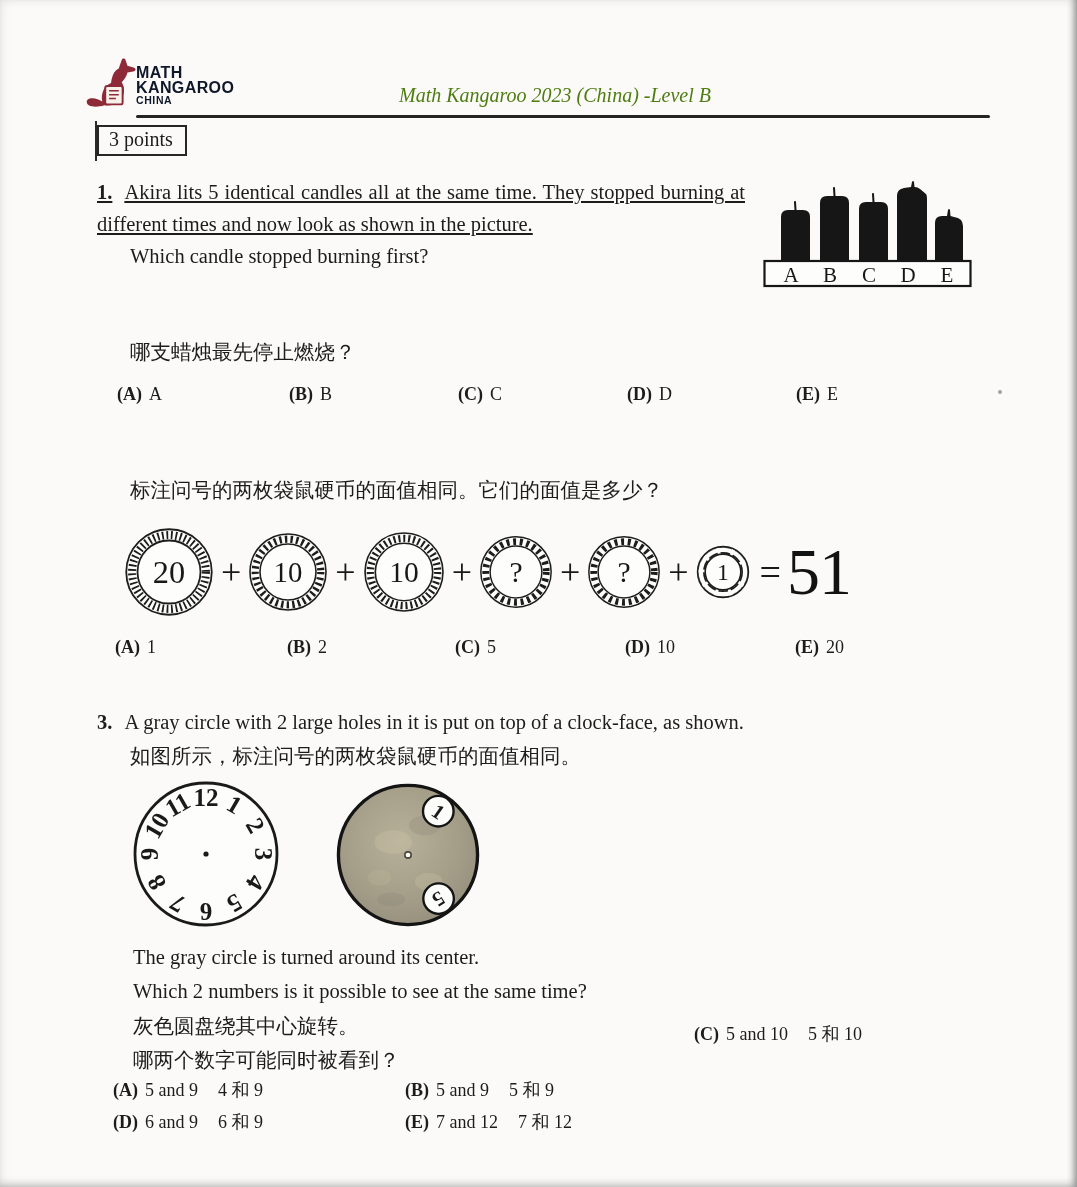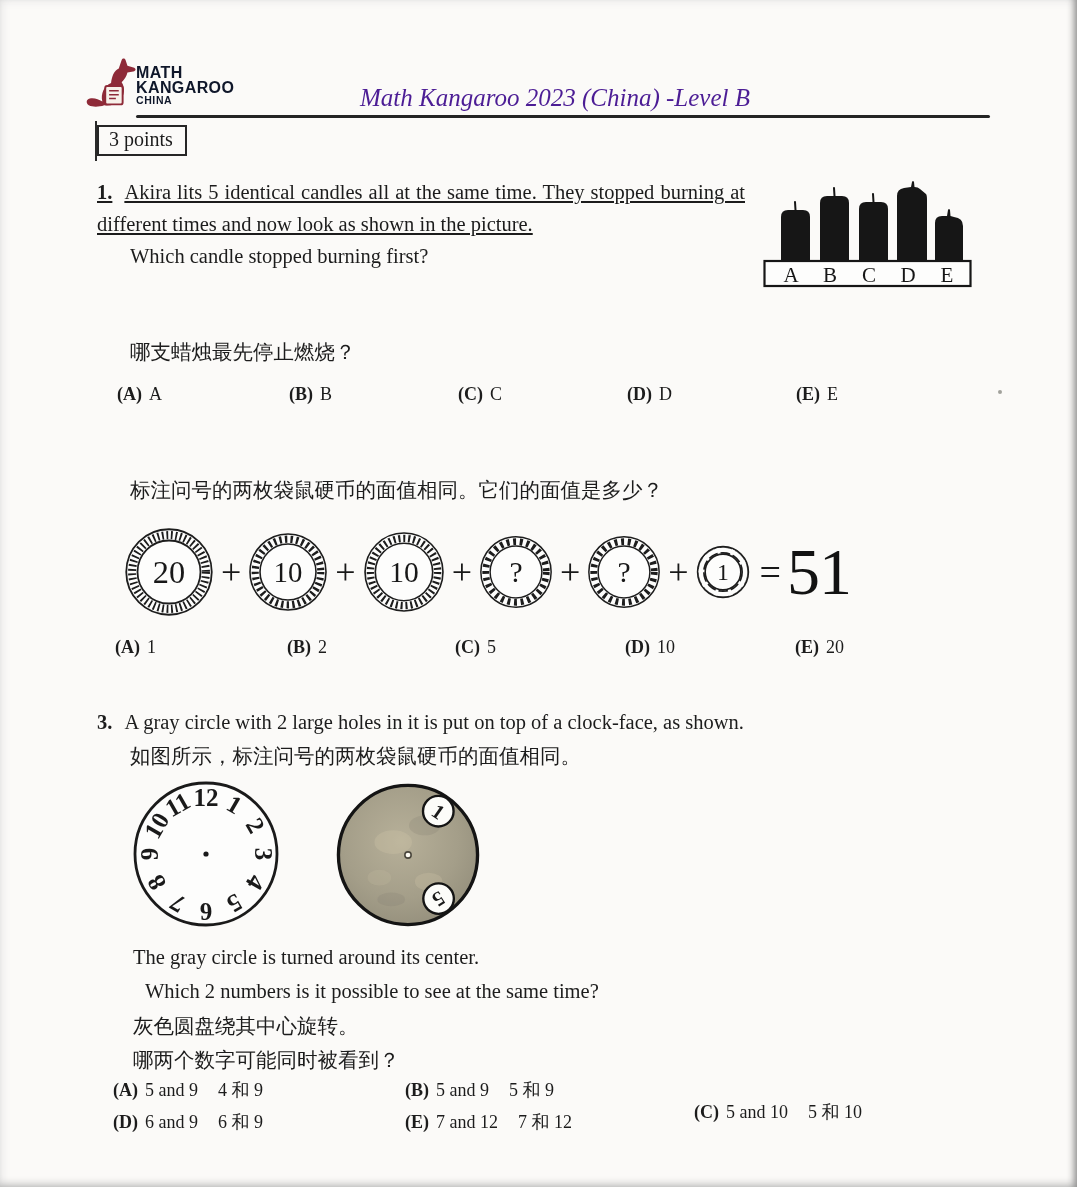--- a/index.html
+++ b/index.html
@@ -19,21 +19,21 @@
   }
 
   
   .logo { position:absolute; left:84px; top:57px; display:flex; align-items:flex-start; }
   .logo svg { width:56px; height:58px; }
   .logo-text { margin-left:-4px; margin-top:8px; font-family:"Liberation Sans","DejaVu Sans",sans-serif; font-weight:bold; color:#0f172a; }
   .logo-l1,.logo-l2 { font-size:16px; line-height:15px; letter-spacing:.4px; }
   .logo-l3 { font-size:10.5px; line-height:11px; letter-spacing:.6px; }
   .doc-title {
     position:absolute; left:330px; top:84px; width:450px; text-align:center;
-    font-style:italic; font-size:25px; color:#4c1d95;
+    font-style:italic; font-size:20px; color:#4d7c0f;
   }
   .head-rule { position:absolute; left:136px; top:115px; width:854px; height:2.6px; background:#242424; border-radius:2px; }
   .points-tick { position:absolute; left:95px; top:121px; width:2px; height:40px; background:#2a2a2a; }
   .points-box {
     position:absolute; left:97px; top:125px; border:2px solid #262626;
     padding:1px 12px 3px 10px; font-size:20px; background:#fbfaf8;
   }
 
   
   .q-para { position:absolute; font-size:20.5px; line-height:32px; text-align:justify; }
@@ -220,24 +220,24 @@
     <ellipse cx="92" cy="45" rx="16" ry="10" fill="#7e7a6c" opacity="0.22"></ellipse>
     <ellipse cx="58" cy="120" rx="14" ry="7" fill="#7e7a6c" opacity="0.20"></ellipse>
     <circle cx="105.7" cy="30.6" r="15.5" fill="#fcfcf9" stroke="#141414" stroke-width="2.4"></circle>
     <text transform="translate(105.7,31.2) rotate(35)" font-size="21" font-weight="bold" text-anchor="middle" dominant-baseline="central" fill="#1a1a1a" font-family="Liberation Serif, DejaVu Serif, serif">1</text>
     <circle cx="106" cy="119.2" r="15.5" fill="#fcfcf9" stroke="#141414" stroke-width="2.4"></circle>
     <text transform="translate(106,119.8) rotate(148)" font-size="21" font-weight="bold" text-anchor="middle" dominant-baseline="central" fill="#1a1a1a" font-family="Liberation Serif, DejaVu Serif, serif">5</text>
     <circle cx="75" cy="75" r="3.2" fill="#fffdf5" stroke="#4a463c" stroke-width="1.6"></circle>
   </svg>
 
   <div class="q-line" style="left:133px; top:941px;">The gray circle is turned around its center.</div>
-  <div class="q-line" style="left:145px; top:975px;">Which 2 numbers is it possible to see at the same time?</div>
+  <div class="q-line" style="left:133px; top:975px;">Which 2 numbers is it possible to see at the same time?</div>
   <div class="q-line zh" style="left:133px; top:1010px;">灰色圆盘绕其中心旋转。</div>
   <div class="q-line zh" style="left:133px; top:1044px;">哪两个数字可能同时被看到？</div>
 
   <span class="opt" style="left:113px; top:1078px;"><span class="opt-label">(A)</span><span>5 and 9</span><span class="opt-zh zh">4 和 9</span></span>
   <span class="opt" style="left:405px; top:1078px;"><span class="opt-label">(B)</span><span>5 and 9</span><span class="opt-zh zh">5 和 9</span></span>
-  <span class="opt" style="left:694px; top:1100px;"><span class="opt-label">(C)</span><span>5 and 10</span><span class="opt-zh zh">5 和 10</span></span>
+  <span class="opt" style="left:694px; top:1022px;"><span class="opt-label">(C)</span><span>5 and 10</span><span class="opt-zh zh">5 和 10</span></span>
   <span class="opt" style="left:113px; top:1110px;"><span class="opt-label">(D)</span><span>6 and 9</span><span class="opt-zh zh">6 和 9</span></span>
   <span class="opt" style="left:405px; top:1110px;"><span class="opt-label">(E)</span><span>7 and 12</span><span class="opt-zh zh">7 和 12</span></span>
 
   <div class="speck" style="left:998px; top:390px;"></div>
 </div>
 
 </body></html>

